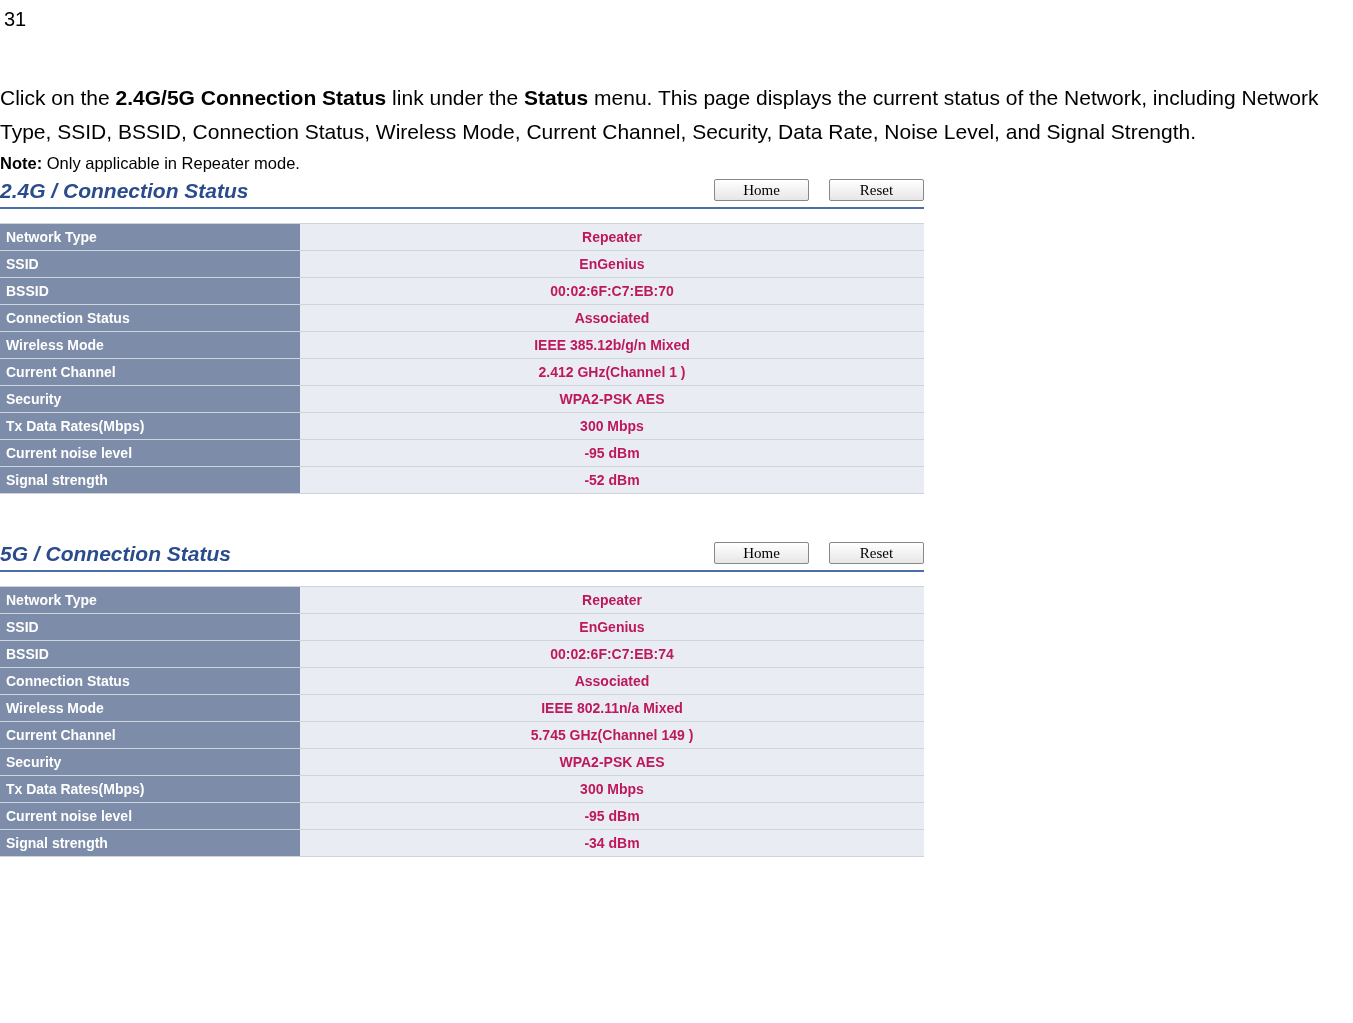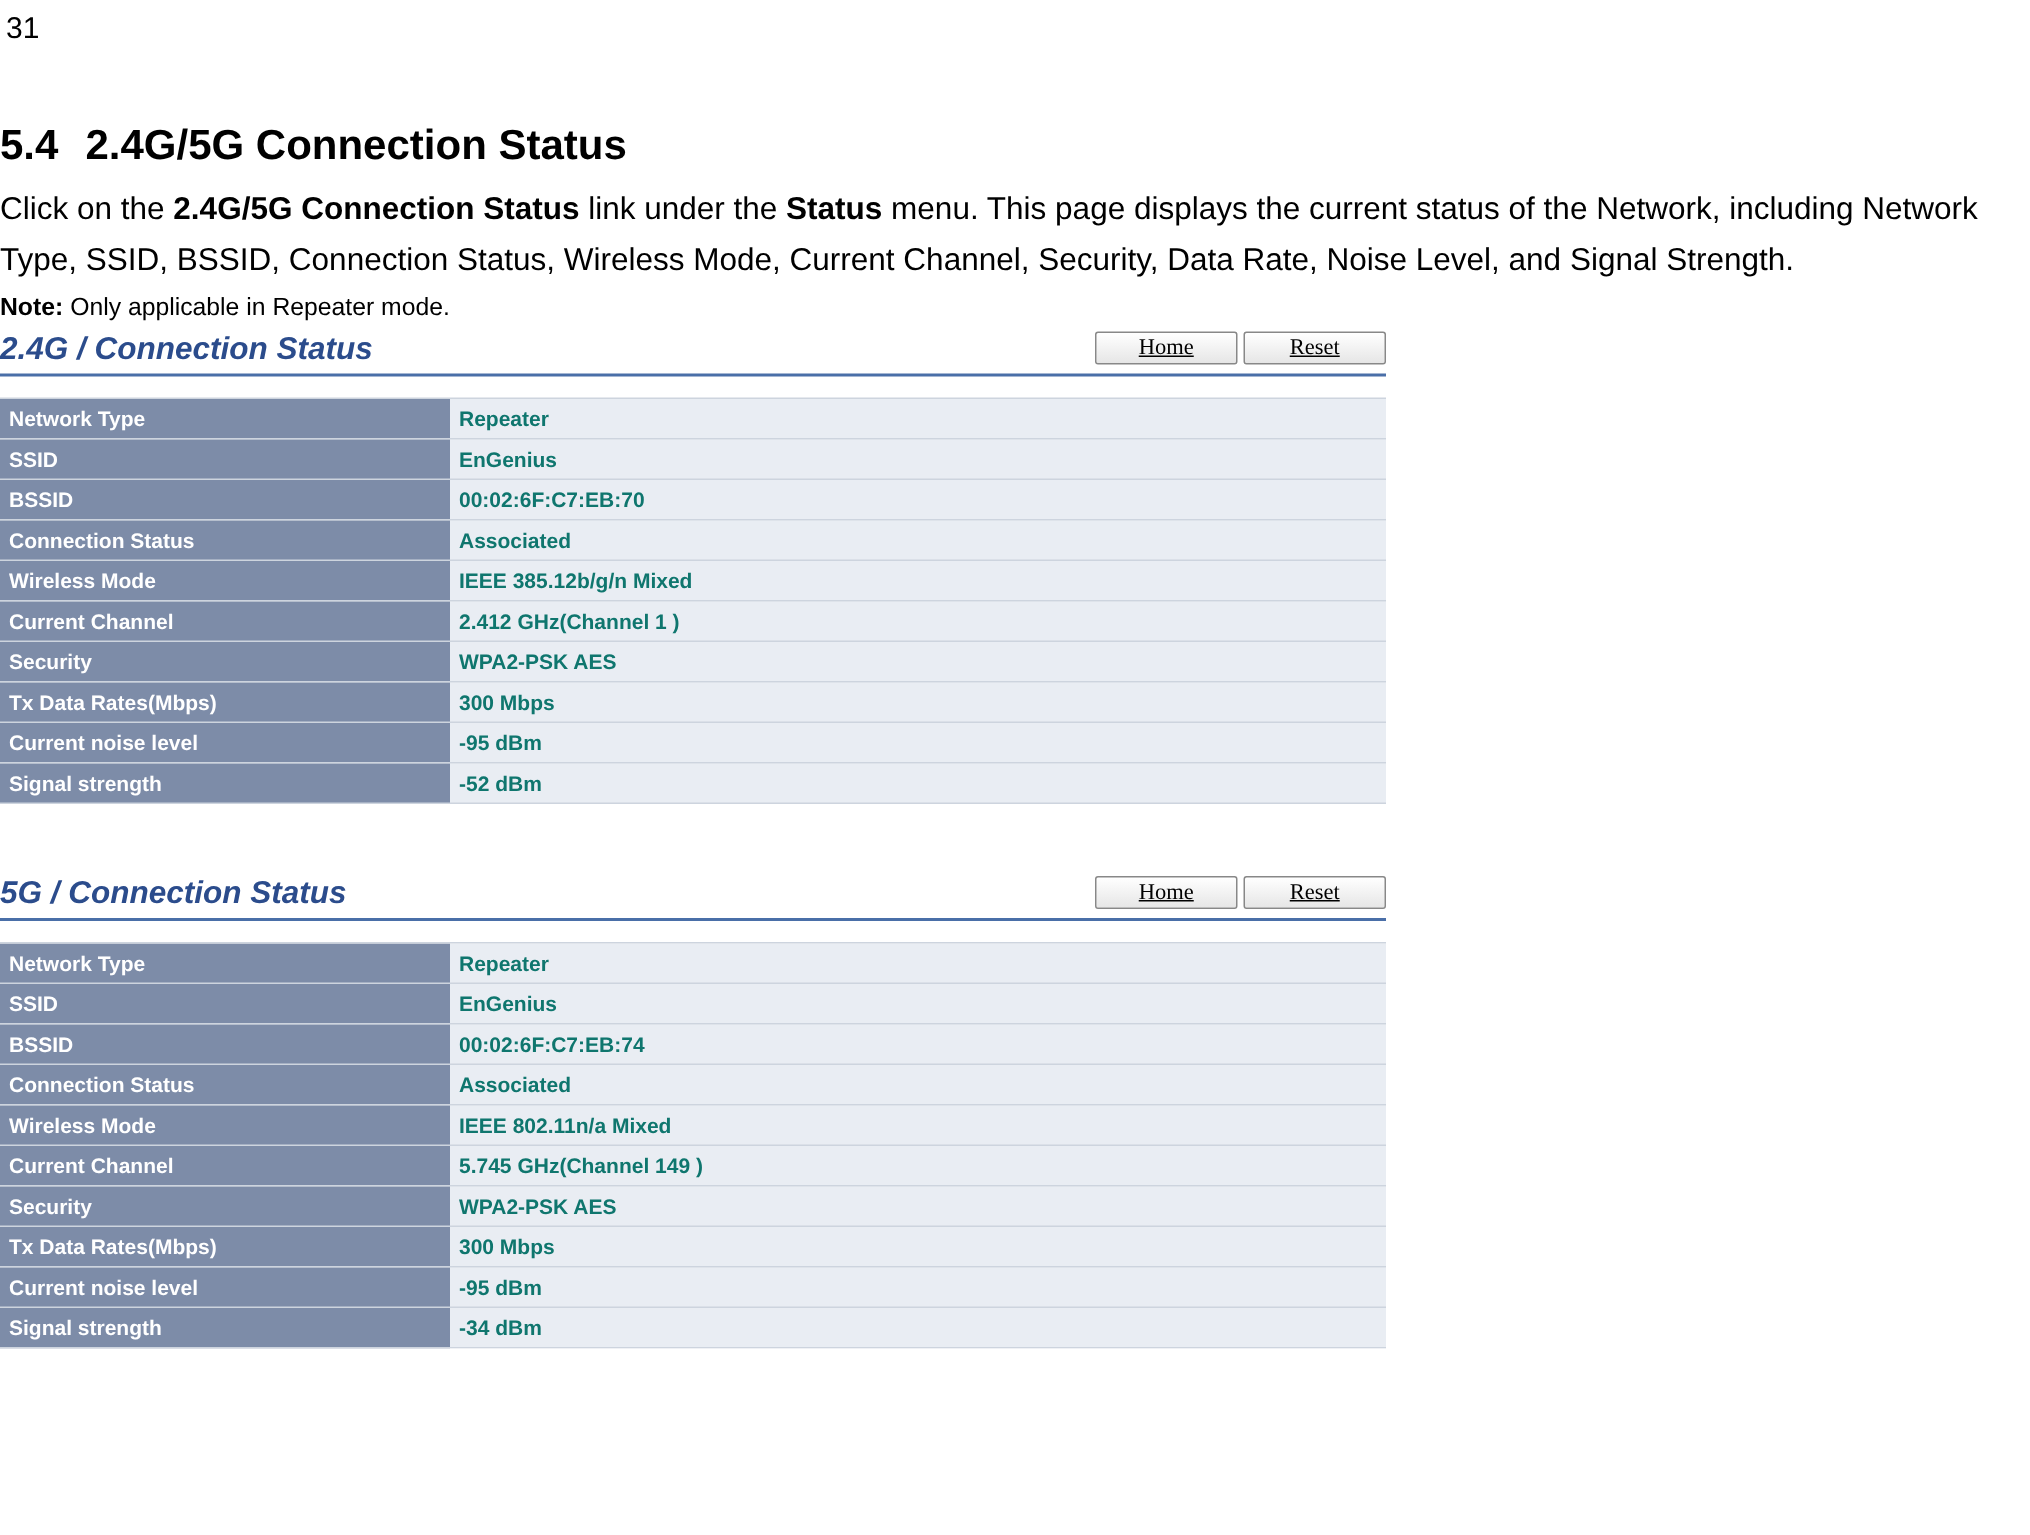--- a/index.html
+++ b/index.html
@@ -43,21 +43,21 @@
     padding-bottom: 4px;
   }
   .panel-title {
     font-family: Arial, sans-serif;
     font-size: 21px;
     font-weight: 700;
     font-style: italic;
     color: #2b4c8c;
     flex: 1;
   }
-  .btn-group { display: flex; gap: 4px; padding-bottom: 2px; text-decoration: underline; }
+  .btn-group { display: flex; gap: 20px; padding-bottom: 2px; }
   .ui-btn {
     width: 95px;
     height: 22px;
     font-family: "Times New Roman", serif;
     font-size: 15px;
     text-align: center;
     border: 1px solid #888;
     border-radius: 2px;
     background: linear-gradient(#fff, #e6e6e6);
     cursor: pointer;
@@ -83,36 +83,34 @@
   }
   table.status td.key {
     width: 300px;
     background: #7d8ca8;
     color: #fff;
     font-weight: 700;
     font-size: 14px;
   }
   table.status td.val {
     background: #e9edf3;
-    color: #0f766e;
+    color: #be185d;
     font-weight: 700;
     font-size: 14px;
+    text-align: center;
   }
   .gap { height: 44px; }
 </style>
 </head>
 <body>
 
 <div class="page-number">31</div>
 
 <div class="content">
 
-  <h2 class="heading">
-    <span class="heading-num">5.4</span><span>2.4G/5G Connection Status</span>
-  </h2>
 
   <p class="para">
     <span>Click on the </span><b>2.4G/5G Connection Status</b><span> link under the </span><b>Status</b><span> menu. This page displays the current status of the Network, including Network Type, SSID, BSSID, Connection Status, Wireless Mode, Current Channel, Security, Data Rate, Noise Level, and Signal Strength.</span>
   </p>
 
   <p class="note">
     <b>Note:</b><span> Only applicable in Repeater mode.</span>
   </p>
 
   <div class="panel">

